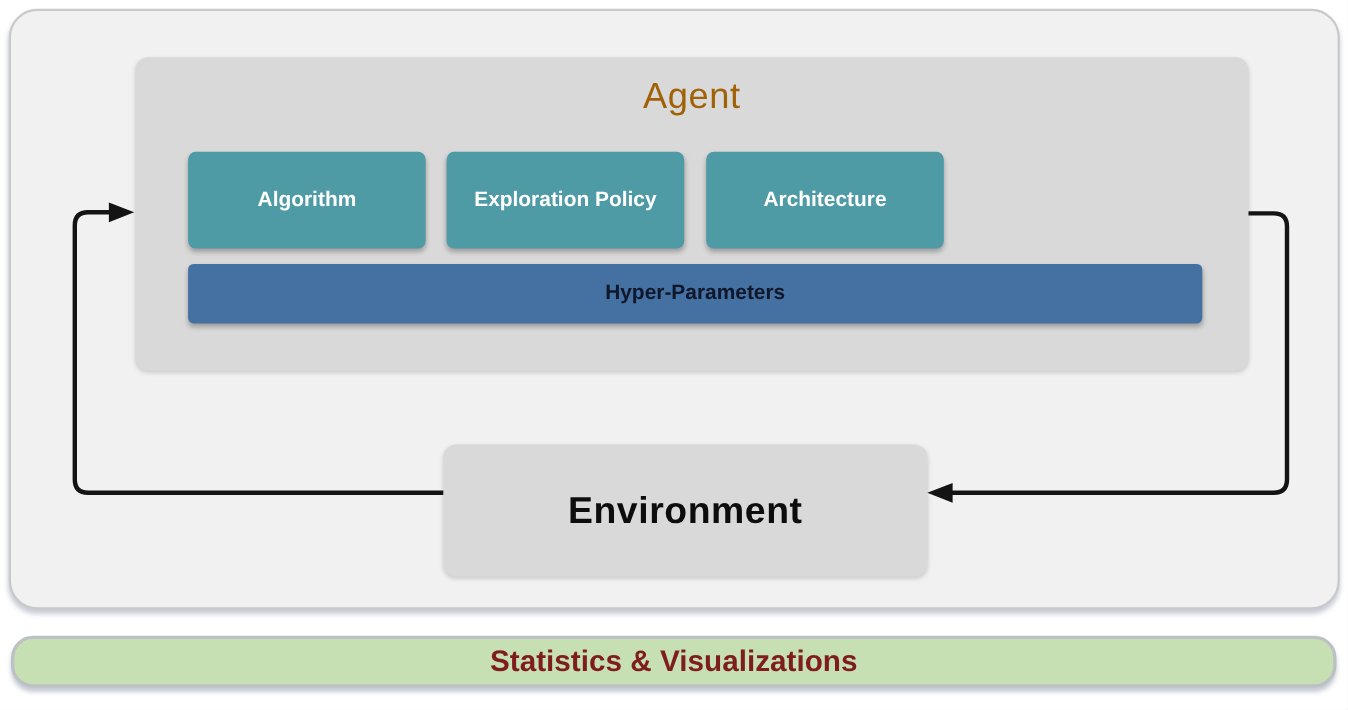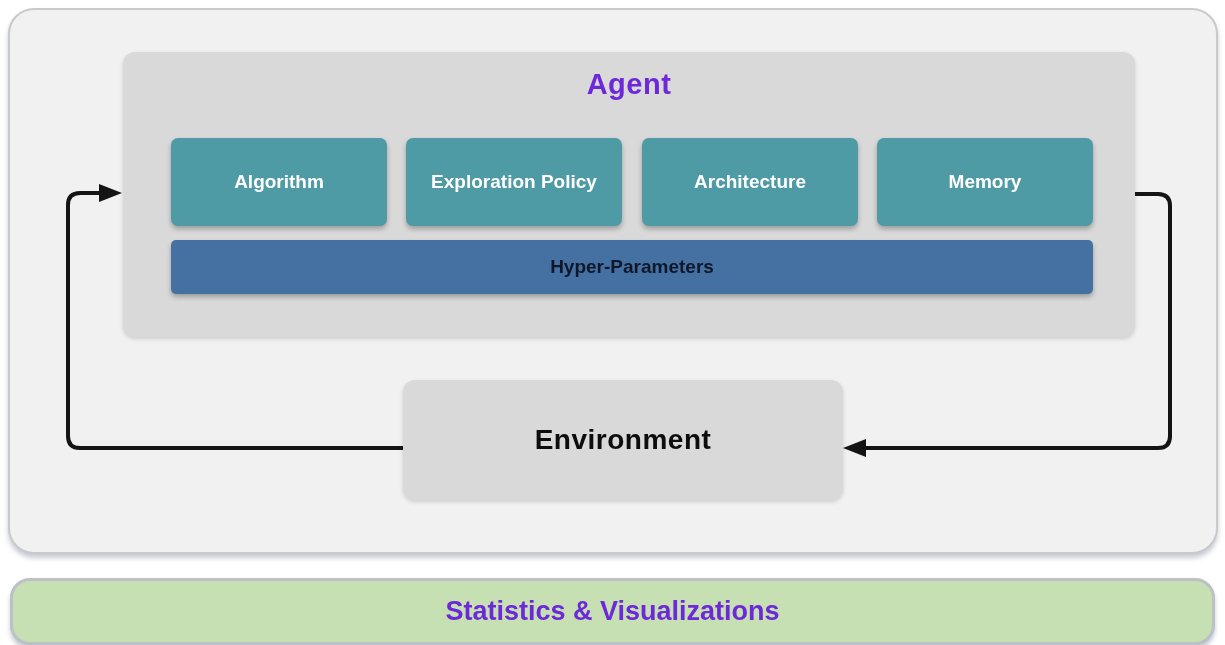--- a/index.html
+++ b/index.html
@@ -33,23 +33,23 @@
     width: 1012px; height: 285px;
     background: var(--box-gray, #d9d9d9);
     border-radius: 12px;
     box-shadow: 0 2px 4px rgba(0,0,0,0.15);
   }
 
   .agent-title {
     left: 123px; top: 68px;
     width: 1012px; height: 48px;
     text-align: center;
-    font-size: 29px;
-    font-weight: bold;
-    color: #6d28d9;
+    font-size: 33px;
+    font-weight: normal;
+    color: #a16207;
     letter-spacing: 0.5px;
   }
 
   .module {
     top: 138px;
     width: 216px; height: 88px;
     background: var(--module-teal, #4e9aa5);
     border-radius: 7px;
     box-shadow: 0 3px 5px rgba(0,0,0,0.28);
     display: flex; align-items: center; justify-content: center;
@@ -65,41 +65,41 @@
     background: var(--hyper-blue, #4471a2);
     border-radius: 5px;
     box-shadow: 0 3px 5px rgba(0,0,0,0.28);
     display: flex; align-items: center; justify-content: center;
     color: #0f172a;
     font-size: 19px;
     font-weight: bold;
   }
 
   .environment-box {
-    left: 403px; top: 380px;
+    left: 403px; top: 404px;
     width: 440px; height: 120px;
     background: var(--box-gray, #d9d9d9);
     border-radius: 12px;
     box-shadow: 0 2px 4px rgba(0,0,0,0.15);
     display: flex; align-items: center; justify-content: center;
     color: #0d0d0d;
-    font-size: 28px;
+    font-size: 34px;
     font-weight: bold;
     letter-spacing: 0.5px;
   }
 
   .footer-bar {
     left: 10px; top: 578px;
-    width: 1205px; height: 67px;
+    width: 1205px; height: 47px;
     background: var(--footer-green, #c6e0b4);
     border: 3px solid var(--footer-border, #bdc0c4);
     border-radius: 20px;
     box-shadow: 0 4px 4px rgba(140,150,170,0.5);
     display: flex; align-items: center; justify-content: center;
-    color: #6d28d9;
+    color: #7f1d1d;
     font-size: 27px;
     font-weight: bold;
   }
 
   svg.arrows {
     left: 0; top: 0;
     width: 1225px; height: 645px;
     pointer-events: none;
   }
   svg.arrows path {
@@ -120,21 +120,20 @@
   <div class="abs agent-box"></div>
 
   <div class="abs agent-title">Agent</div>
 
   <div class="abs module" style="left:171px;">Algorithm</div>
 
   <div class="abs module" style="left:642px;">Architecture</div>
 
   <div class="abs module" style="left:406px;">Exploration Policy</div>
 
-  <div class="abs module" style="left:877px;">Memory</div>
 
   <div class="abs hyper-bar">Hyper-Parameters</div>
 
   <div class="abs environment-box">Environment</div>
 
   <svg class="abs arrows" viewBox="0 0 1225 645">
 
     <g>
       <path d="M 403 448 L 80 448 Q 68 448 68 436 L 68 205 Q 68 193 80 193 L 101 193"></path>
       <polygon points="122,193 99,184 99,202"></polygon>

